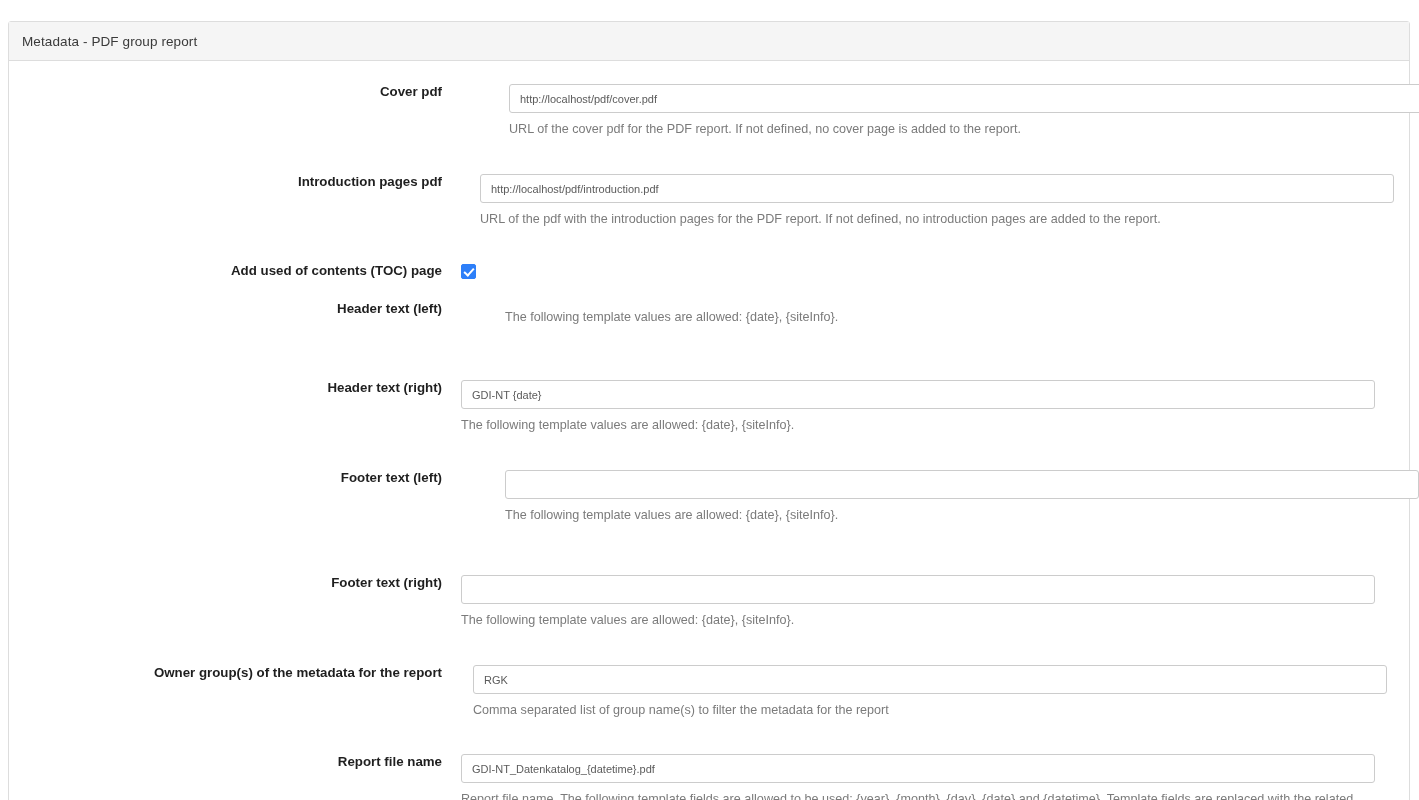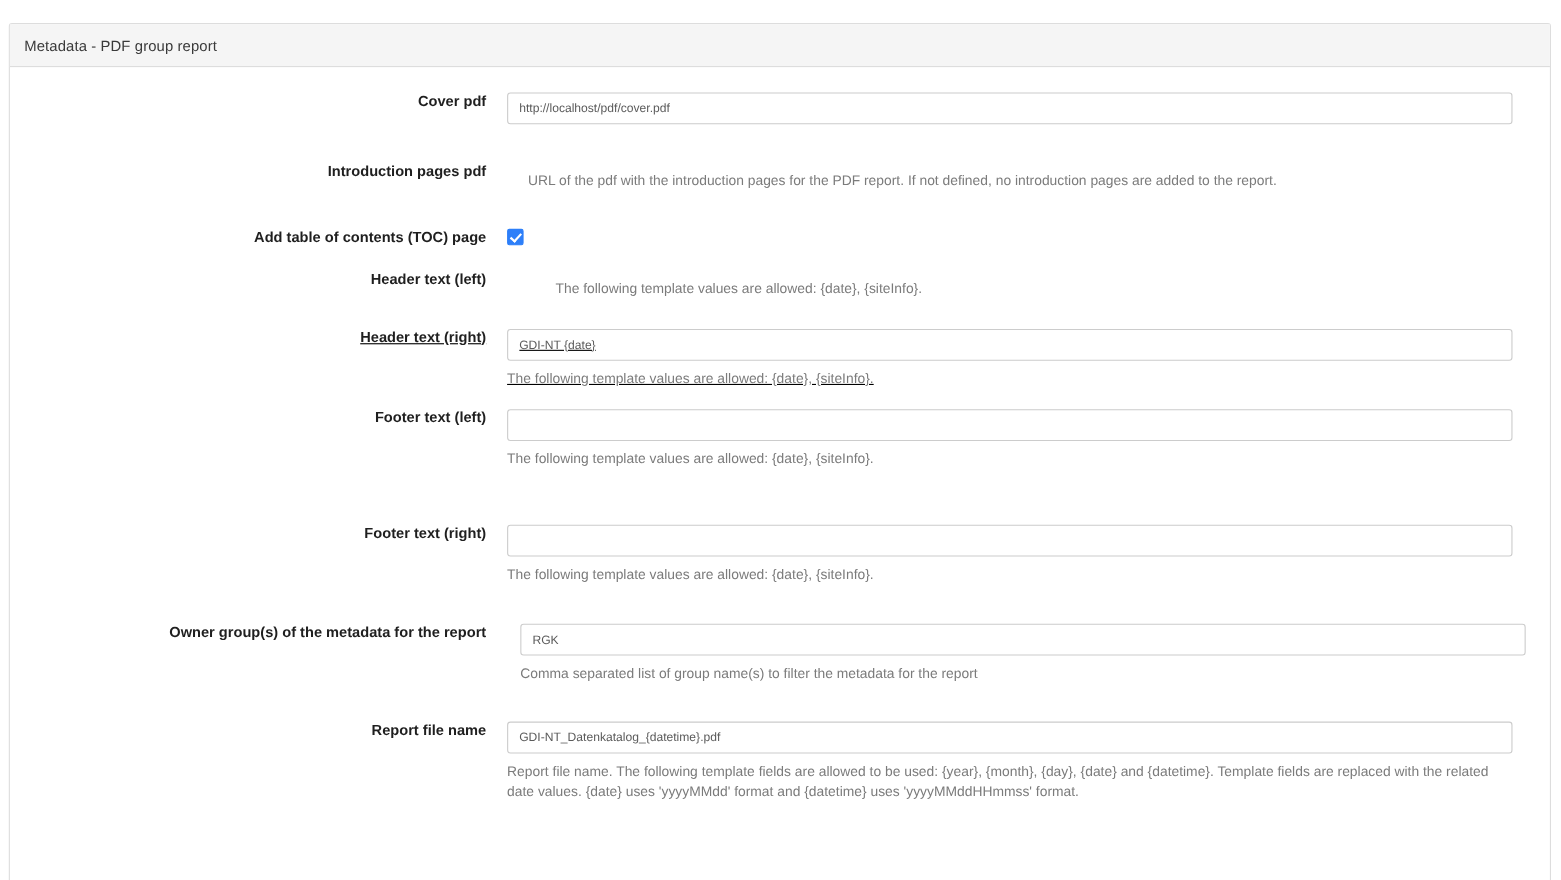--- a/index.html
+++ b/index.html
@@ -116,57 +116,59 @@
     left: 4px;
     top: 1px;
     width: 4px;
     height: 8px;
     border: solid #ffffff;
     border-width: 0 2px 2px 0;
     transform: rotate(42deg);
   }
 
   
-  .row-cover      { margin-top: 23px; }
+  .row-cover      { margin-top: 23px; gap: 48px; }
   .row-intro      { margin-top: 35px; gap: 19px; }
   .row-toc        { margin-top: 33px; }
   .row-hleft      { margin-top: 21px; gap: 44px; }
-  .row-hright     { margin-top: 27px; text-decoration: underline; }
-  .row-fleft      { margin-top: 18px; }
+  .row-hright     { margin-top: 53px; }
+  .row-fleft      { margin-top: 35px; gap: 44px; }
   .row-fright     { margin-top: 50px; justify-content: space-between; }
   .row-owner      { margin-top: 35px; gap: 12px; }
   .row-filename   { margin-top: 34px; }
 </style>
 </head>
 <body>
 
 <div id="panel">
 
   <div id="panel-header">
     <span id="panel-title">Metadata - PDF group report</span>
   </div>
 
   <div id="panel-body">
 
     <div class="form-row row-cover">
       <div class="field-label">Cover pdf</div>
       <div class="field-control">
         <input class="text-input" type="text" value="http://localhost/pdf/cover.pdf" style="">
+        <div class="help-text">URL of the cover pdf for the PDF report. If not defined, no cover page is added to the report.</div>
       </div>
     </div>
 
     <div class="form-row row-intro">
       <div class="field-label">Introduction pages pdf</div>
       <div class="field-control">
+        <input class="text-input" type="text" value="http://localhost/pdf/introduction.pdf" style="">
         <div class="help-text">URL of the pdf with the introduction pages for the PDF report. If not defined, no introduction pages are added to the report.</div>
       </div>
     </div>
 
     <div class="form-row row-toc checkbox-row">
-      <div class="field-label">Add table of contents (TOC) page</div>
+      <div class="field-label">Add used of contents (TOC) page</div>
       <div class="field-control">
         <span class="checkbox"></span>
       </div>
     </div>
 
     <div class="form-row row-hleft">
       <div class="field-label">Header text (left)</div>
       <div class="field-control">
         <div class="help-text">The following template values are allowed: {date}, {siteInfo}.</div>
       </div>

